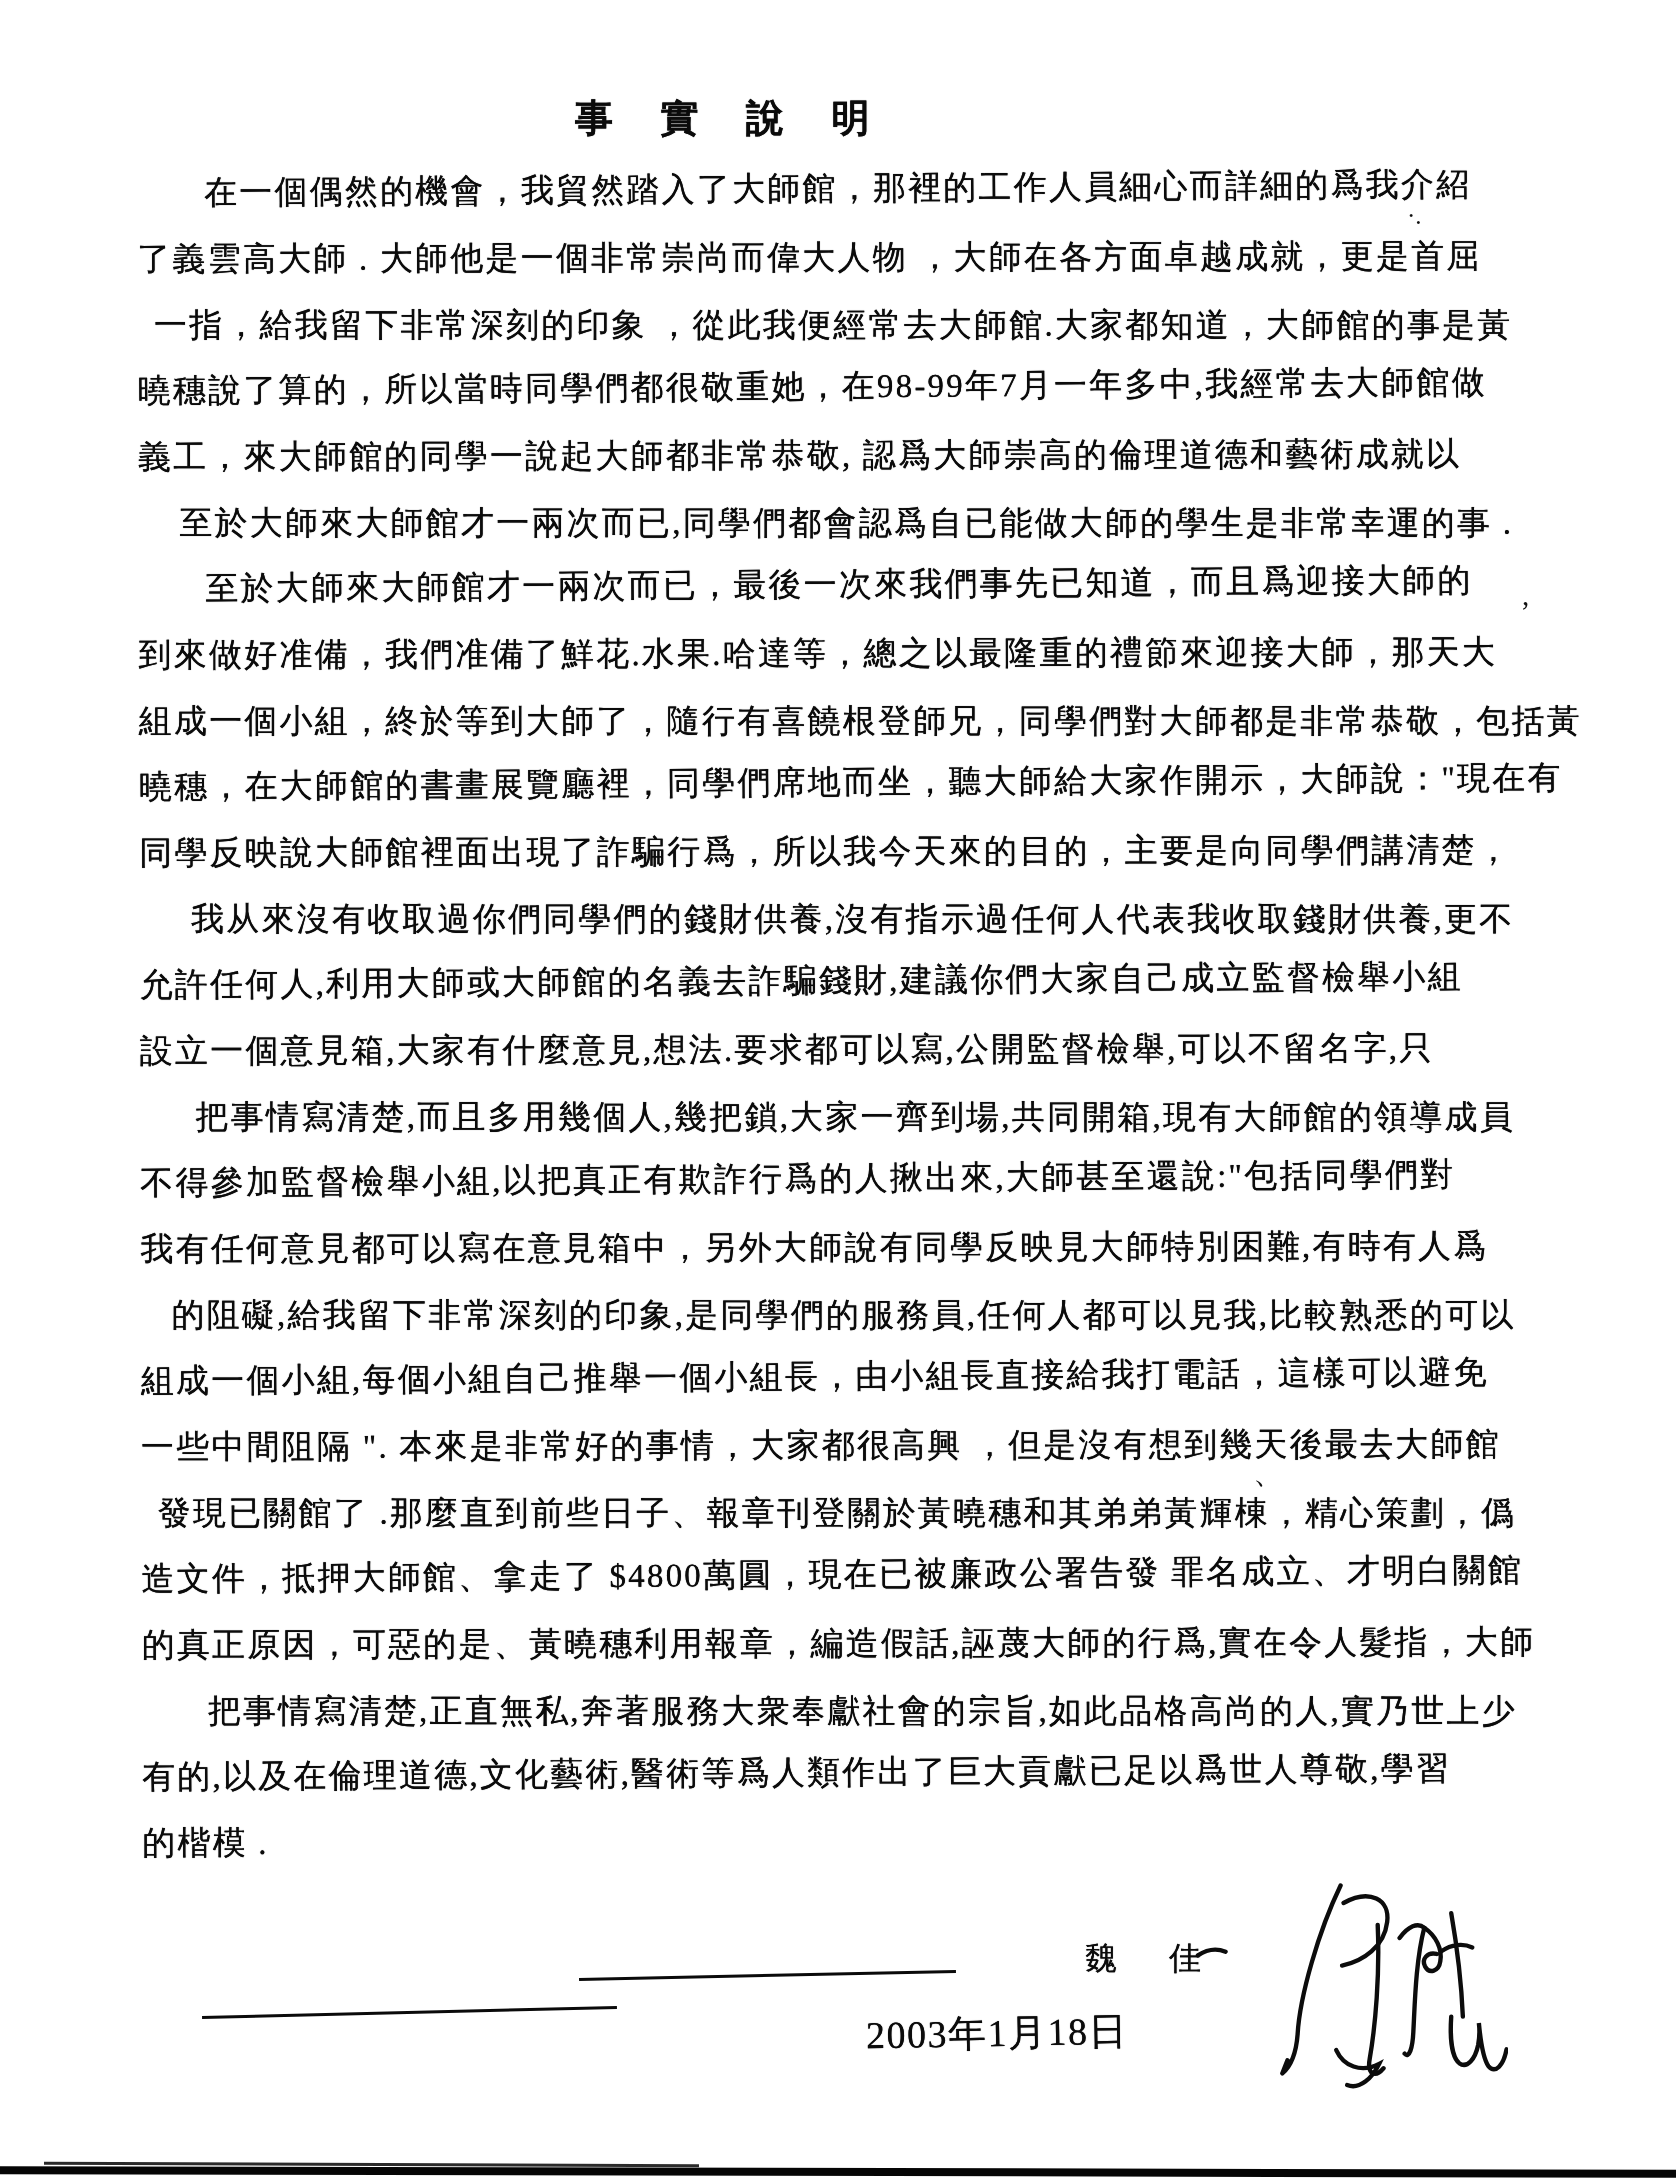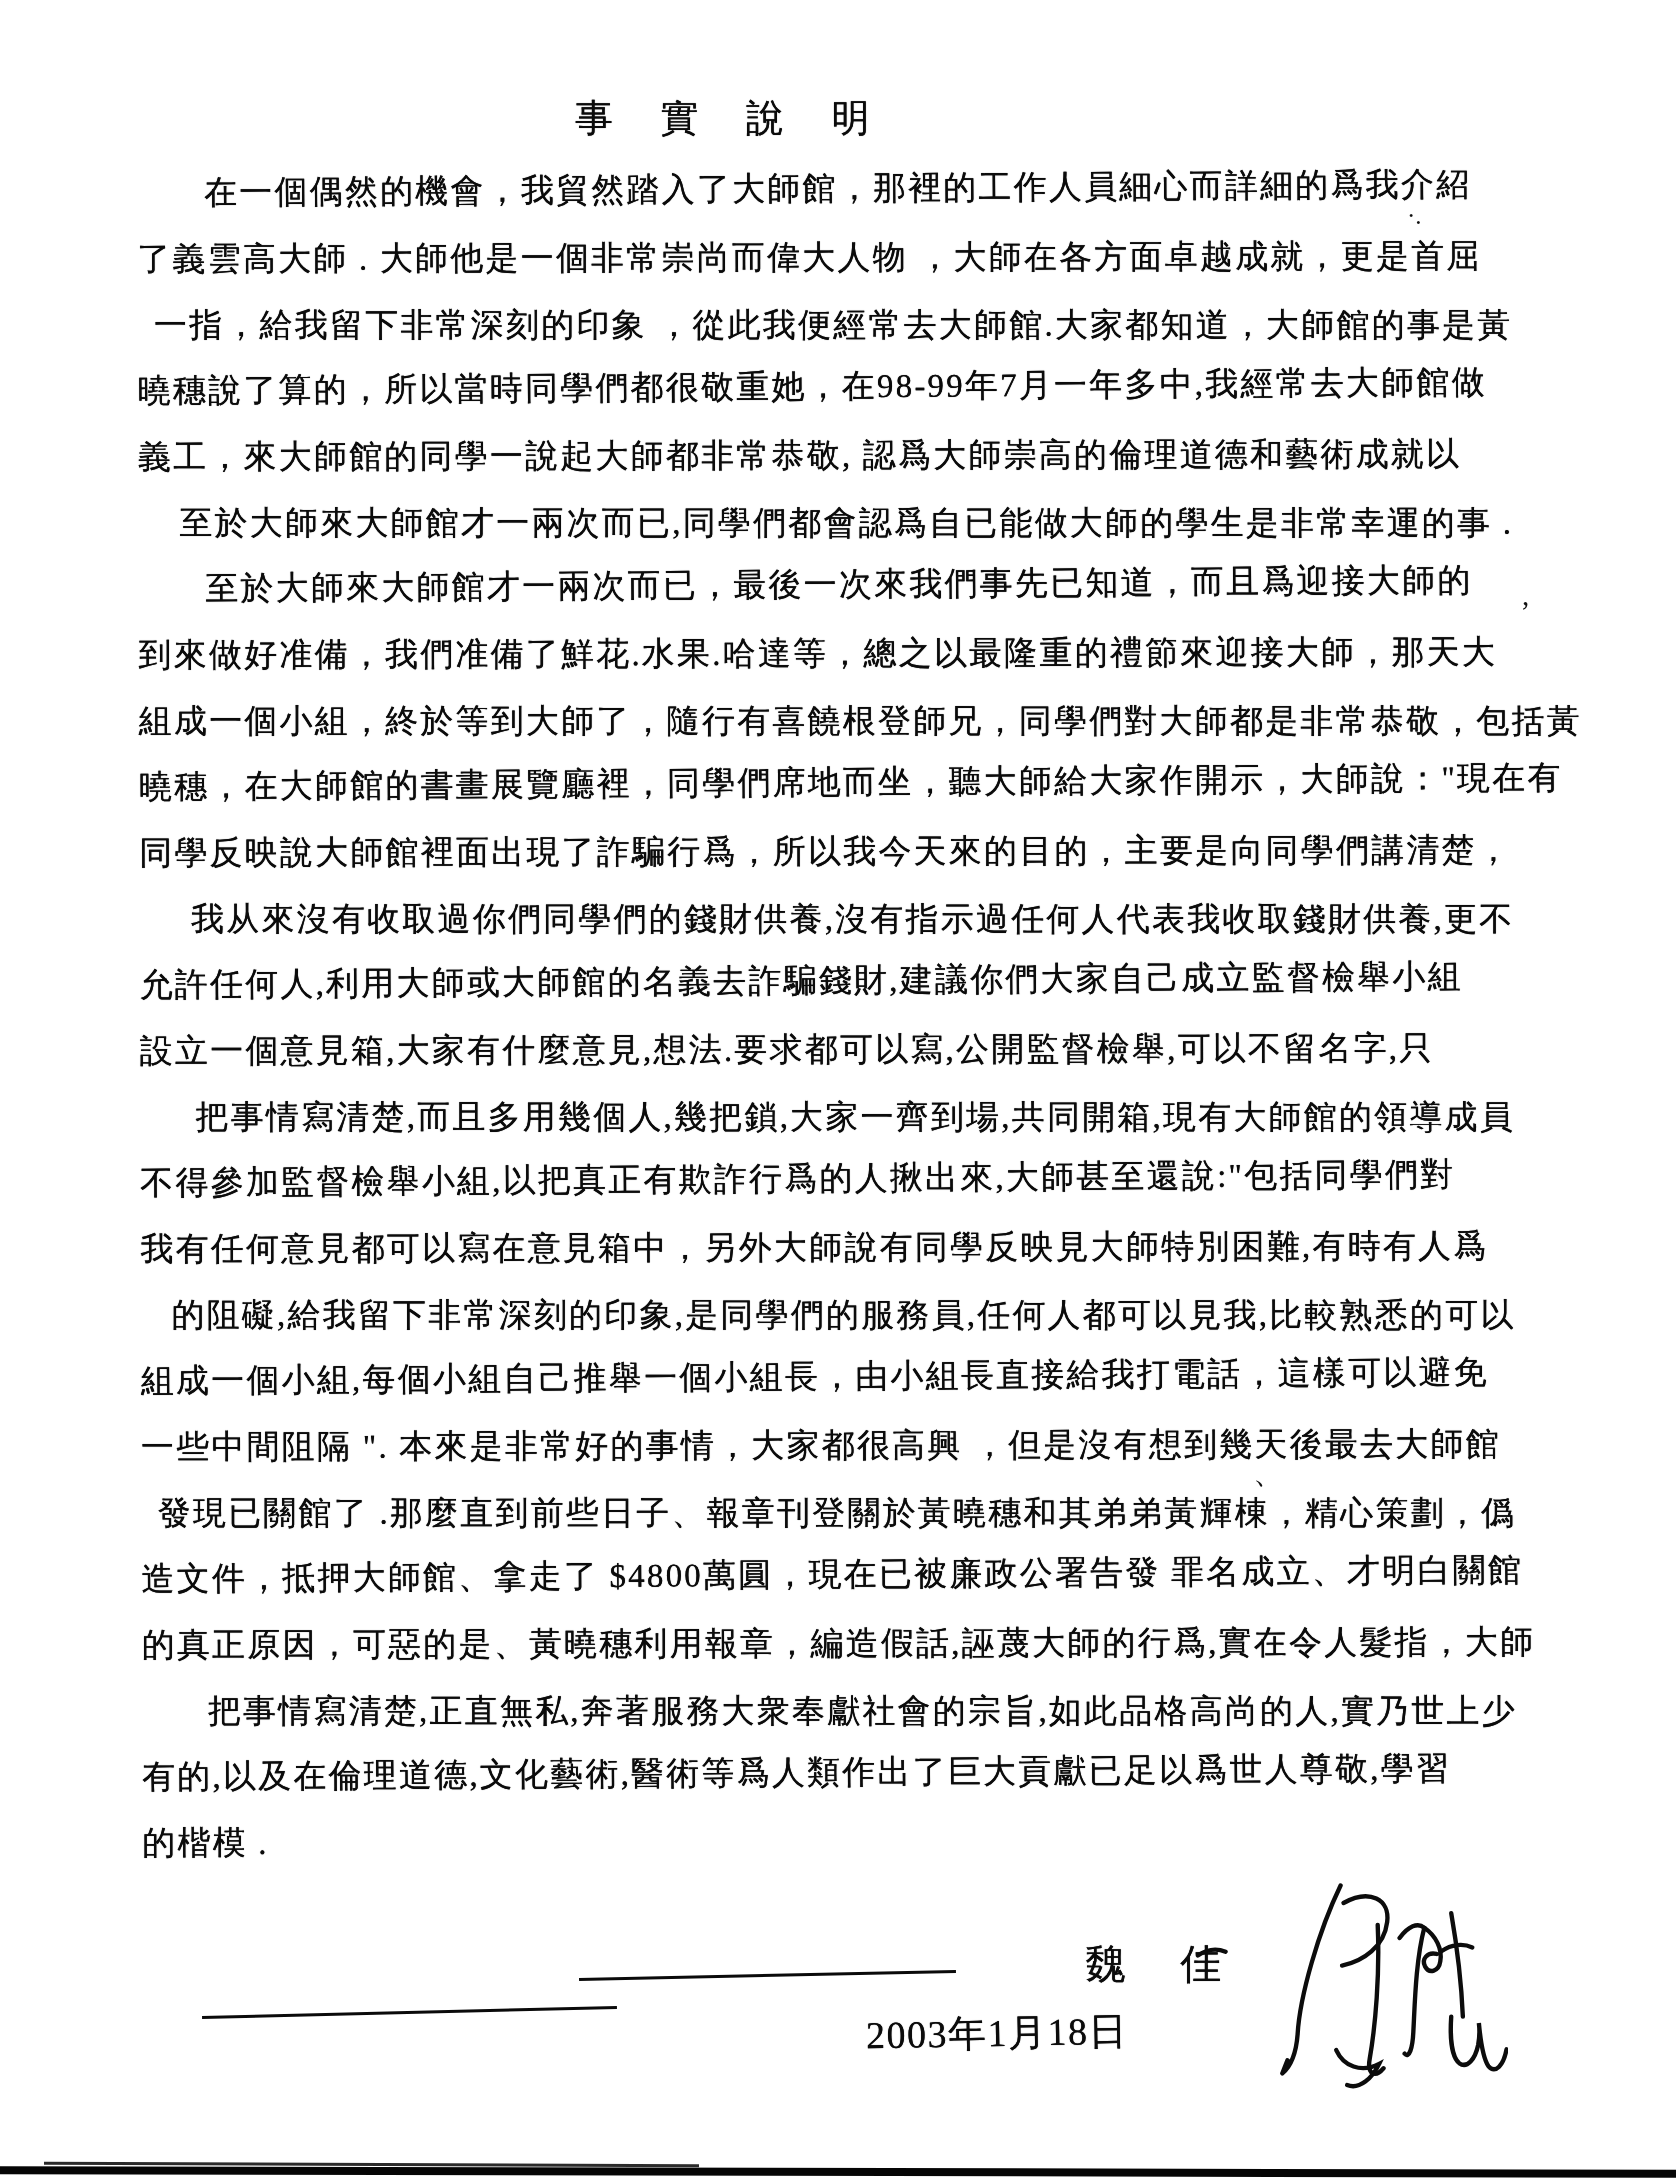--- a/index.html
+++ b/index.html
@@ -3,37 +3,37 @@
 <meta charset="utf-8">
 <style>
   html,body{margin:0;padding:0;background:#ffffff;}
   .page{
     position:relative;width:1676px;height:2183px;background:#ffffff;
     font-family:"Liberation Serif","DejaVu Serif",serif;
     color:#0b0b0b;overflow:hidden;
   }
   .title{
     position:absolute;left:575px;top:93px;margin:0;
-    font-size:38px;font-weight:normal;letter-spacing:19px;white-space:nowrap;
+    font-size:38px;font-weight:bold;letter-spacing:19px;white-space:nowrap;
     text-shadow:0 0 0.7px #000;
   }
   .content{
     position:absolute;left:137px;top:160px;width:1375px;
     transform:rotate(-0.18deg);transform-origin:0 0;
   }
   .text-line{
     height:66px;line-height:66px;font-size:33px;letter-spacing:2.2px;
     white-space:nowrap;text-shadow:0 0 0.7px #000;transform-origin:0 50%;
   }
   .text-line.indent{padding-left:67px;}
   .text-line:nth-child(3n){transform:rotate(0.16deg);text-align:right;}
   .text-line:nth-child(3n+1){transform:rotate(-0.2deg);}
   .text-line:nth-child(3n+2){transform:rotate(0.05deg);}
   .sig-name{
-    position:absolute;left:1085px;top:1937px;font-size:41px;letter-spacing:22px;
+    position:absolute;left:1085px;top:1937px;font-size:32px;letter-spacing:22px;
     white-space:nowrap;text-shadow:0 0 0.7px #000;
   }
   .sig-date{
     position:absolute;left:866px;top:2008px;font-size:38px;letter-spacing:1.5px;
     white-space:nowrap;transform:rotate(-1deg);text-shadow:0 0 0.7px #000;
   }
   .signature-svg{position:absolute;left:1195px;top:1881px;}
   .rule{position:absolute;background:#0a0a0a;height:2.9px;}
   .rule-1{left:579px;top:1974px;width:377px;transform:rotate(-1.2deg);}
   .rule-2{left:202px;top:2011px;width:415px;transform:rotate(-1.4deg);}

